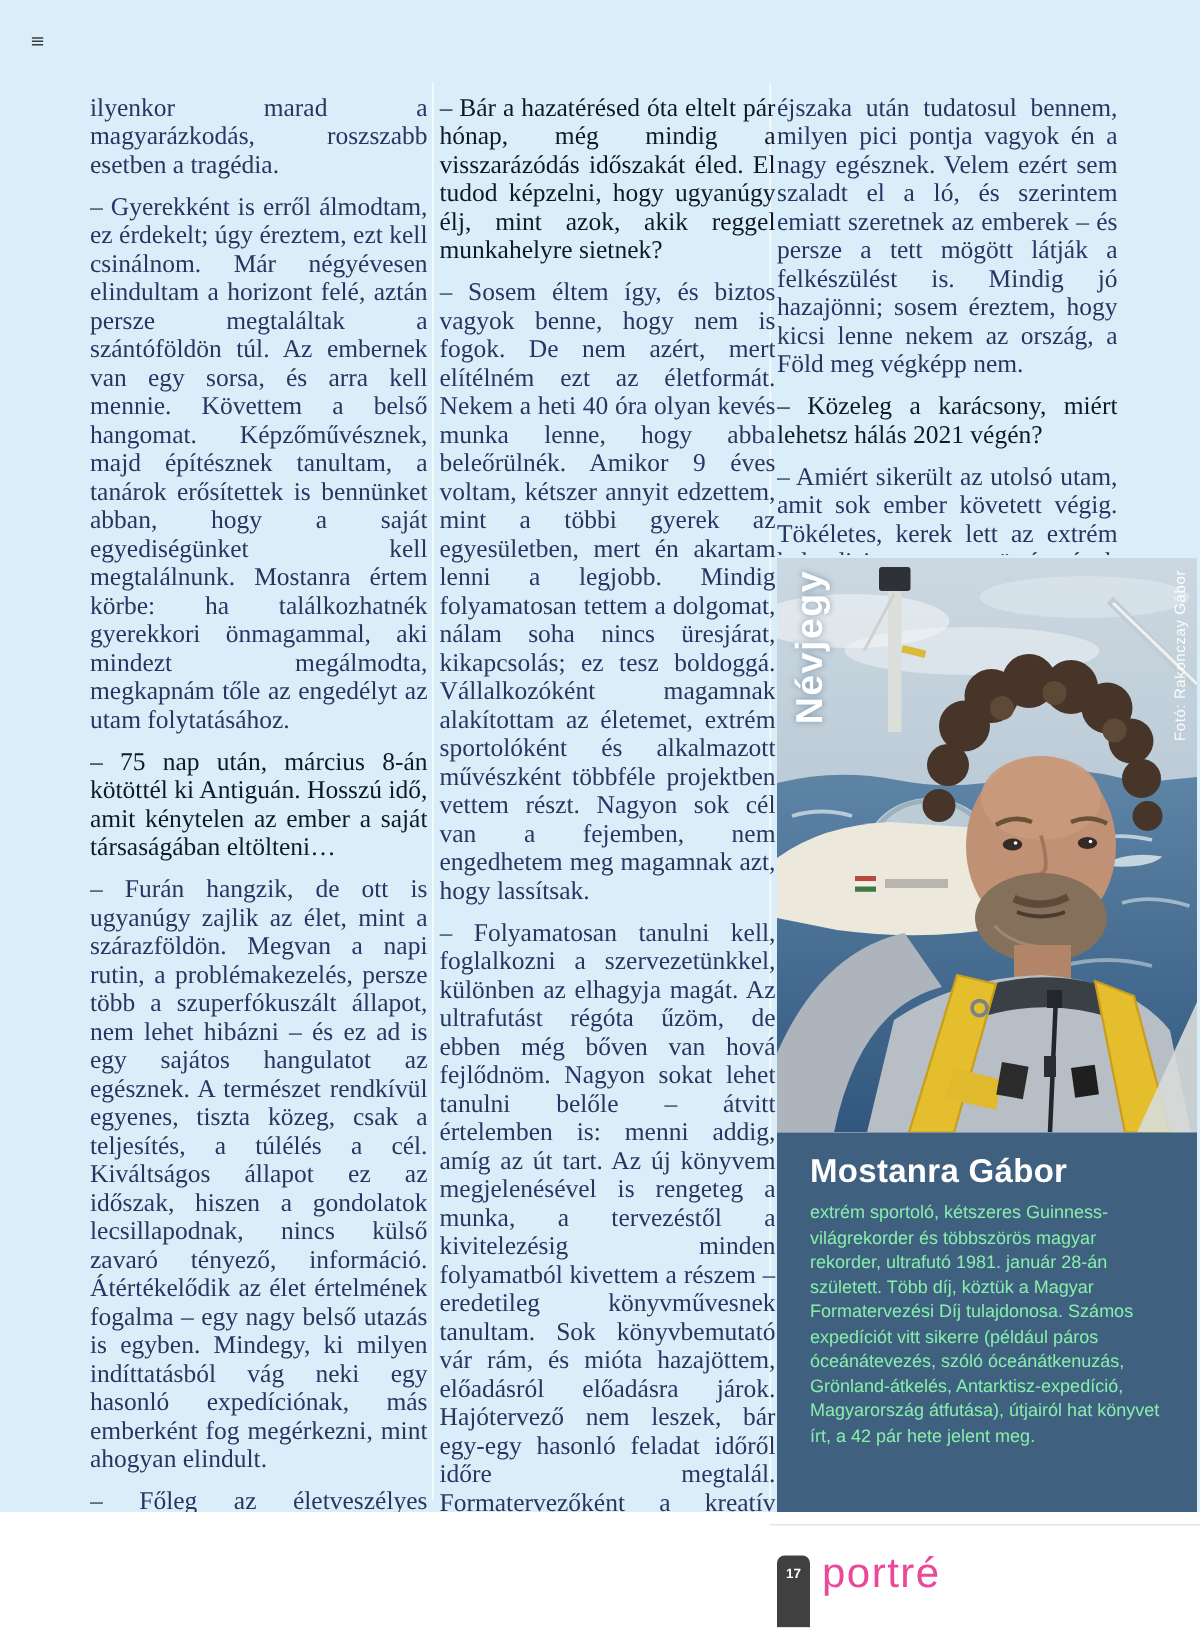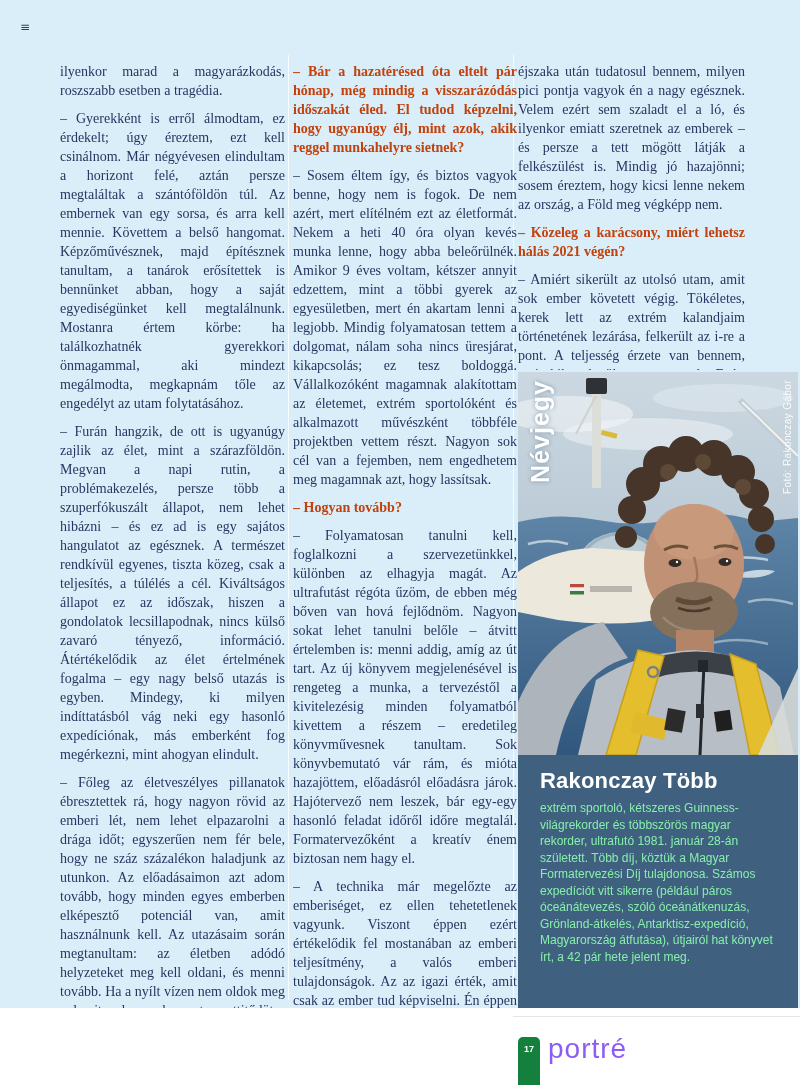--- a/index.html
+++ b/index.html
@@ -4,80 +4,80 @@
 <style>
   html,body{margin:0;padding:0;background:#ffffff;}
   .page{position:relative;width:800px;height:1085px;background:#ffffff;overflow:hidden;
         font-family:"Liberation Serif", serif;}
   .content{position:absolute;left:0;top:0;width:800px;height:1008px;background:#d9eef8;}
   .menu-icon{position:absolute;left:20px;top:20px;font-size:12px;color:#3c3c3c;
              font-family:"DejaVu Sans", sans-serif;cursor:pointer;}
   .divider{position:absolute;top:55px;height:945px;width:1px;background:rgba(255,255,255,0.8);}
   .divider.d1{left:288px;}
   .divider.d2{left:513px;}
-  .col{position:absolute;top:62px;font-size:14px;line-height:19px;color:#2a3462;
+  .col{position:absolute;top:62px;font-size:17px;line-height:19px;color:#2a3462;
        text-align:justify;overflow:hidden;height:946px;}
   .col1{left:60px;width:225px;}
   .col2{left:293px;width:224px;}
   .col3{left:518px;width:227px;height:308px;}
   .col p{margin:0 0 9px 0;}
-  .col p.question{color:#c2410c;font-weight:bold;}
+  .col p.question{color:#0f172a;font-weight:normal;}
   
   .photo{position:absolute;left:518px;top:372px;width:280px;height:383px;overflow:hidden;}
   .photo svg{display:block;}
   .vlabel{writing-mode:vertical-rl;transform:rotate(180deg);position:absolute;
           font-family:"Liberation Sans", sans-serif;}
   .nevjegy{left:8px;top:8px;color:#ffffff;font-size:25px;font-weight:bold;
            letter-spacing:1px;text-shadow:0 0 4px rgba(40,70,100,.45);}
   .photo-credit{right:5px;top:8px;color:rgba(255,255,255,0.92);font-size:10px;
                 letter-spacing:.4px;}
   
   .bio{position:absolute;left:518px;top:755px;width:280px;height:253px;background:#40607f;
        box-sizing:border-box;padding:13px 22px 0 22px;overflow:hidden;
        font-family:"Liberation Sans", sans-serif;}
   .bio-name{color:#ffffff;font-size:22px;font-weight:bold;margin:0 0 6px 0;letter-spacing:.2px;}
   .bio-text{color:#86efac;font-size:12px;line-height:16.5px;margin:0;}
   
   .footer{position:absolute;left:0;top:1008px;width:800px;height:77px;background:#ffffff;
           font-family:"Liberation Sans", sans-serif;}
   .footer-line{position:absolute;left:513px;right:0;top:8px;height:1px;background:#e3e6e9;}
-  .page-tab{position:absolute;left:518px;top:29px;width:22px;height:48px;background:#15803d;
+  .page-tab{position:absolute;left:518px;top:29px;width:22px;height:48px;background:#404040;
             border-radius:5px 5px 0 0;text-align:center;}
   .page-tab .num{display:block;margin-top:7px;color:#ffffff;font-size:9px;font-weight:bold;}
-  .section-name{position:absolute;left:548px;top:25px;font-size:28px;color:#8b5cf6;
+  .section-name{position:absolute;left:548px;top:25px;font-size:28px;color:#ec4899;
                 letter-spacing:1px;}
 </style>
 </head>
 <body>
 
 <div class="page">
   <div class="content">
 
     <div class="menu-icon">≡</div>
 
     <div class="divider d1"></div>
     <div class="divider d2"></div>
 
     <div class="col col1">
       <p>ilyenkor marad a magyarázkodás, roszszabb esetben a tragédia.</p>
       <p>– Gyerekként is erről álmodtam, ez érdekelt; úgy éreztem, ezt kell csinálnom. Már négyévesen elindultam a horizont felé, aztán persze megtaláltak a szántóföldön túl. Az embernek van egy sorsa, és arra kell mennie. Követtem a belső hangomat. Képzőművésznek, majd építésznek tanultam, a tanárok erősítettek is bennünket abban, hogy a saját egyediségünket kell megtalálnunk. Mostanra értem körbe: ha találkozhatnék gyerekkori önmagammal, aki mindezt megálmodta, megkapnám tőle az engedélyt az utam folytatásához.</p>
+      <p class="question">– 75 nap után, március 8-án kötöttél ki Antiguán. Hosszú idő, amit kénytelen az ember a saját társaságában eltölteni…</p>
       <p>– Furán hangzik, de ott is ugyanúgy zajlik az élet, mint a szárazföldön. Megvan a napi rutin, a problémakezelés, persze több a szuperfókuszált állapot, nem lehet hibázni – és ez ad is egy sajátos hangulatot az egésznek. A természet rendkívül egyenes, tiszta közeg, csak a teljesítés, a túlélés a cél. Kiváltságos állapot ez az időszak, hiszen a gondolatok lecsillapodnak, nincs külső zavaró tényező, információ. Átértékelődik az élet értelmének fogalma – egy nagy belső utazás is egyben. Mindegy, ki milyen indíttatásból vág neki egy hasonló expedíciónak, más emberként fog megérkezni, mint ahogyan elindult.</p>
       <p>– Főleg az életveszélyes pillanatok ébresztettek rá, hogy nagyon rövid az emberi lét, nem lehet elpazarolni a drága időt; egyszerűen nem fér bele, hogy ne száz százalékon haladjunk az utunkon. Az előadásaimon azt adom tovább, hogy minden egyes emberben elképesztő potenciál van, amit használnunk kell. Az utazásaim során megtanultam: az életben adódó helyzeteket meg kell oldani, és menni tovább. Ha a nyílt vízen nem oldok meg valamit, odaveszek – ezt az attitűdöt a szárazföldön sem tudom letenni.</p>
     </div>
 
     <div class="col col2">
       <p class="question">– Bár a hazatérésed óta eltelt pár hónap, még mindig a visszarázódás időszakát éled. El tudod képzelni, hogy ugyanúgy élj, mint azok, akik reggel munkahelyre sietnek?</p>
       <p>– Sosem éltem így, és biztos vagyok benne, hogy nem is fogok. De nem azért, mert elítélném ezt az életformát. Nekem a heti 40 óra olyan kevés munka lenne, hogy abba beleőrülnék. Amikor 9 éves voltam, kétszer annyit edzettem, mint a többi gyerek az egyesületben, mert én akartam lenni a legjobb. Mindig folyamatosan tettem a dolgomat, nálam soha nincs üresjárat, kikapcsolás; ez tesz boldoggá. Vállalkozóként magamnak alakítottam az életemet, extrém sportolóként és alkalmazott művészként többféle projektben vettem részt. Nagyon sok cél van a fejemben, nem engedhetem meg magamnak azt, hogy lassítsak.</p>
-      <p class="question">– Hogyan tovább?</p>
       <p>– Folyamatosan tanulni kell, foglalkozni a szervezetünkkel, különben az elhagyja magát. Az ultrafutást régóta űzöm, de ebben még bőven van hová fejlődnöm. Nagyon sokat lehet tanulni belőle – átvitt értelemben is: menni addig, amíg az út tart. Az új könyvem megjelenésével is rengeteg a munka, a tervezéstől a kivitelezésig minden folyamatból kivettem a részem – eredetileg könyvművesnek tanultam. Sok könyvbemutató vár rám, és mióta hazajöttem, előadásról előadásra járok. Hajótervező nem leszek, bár egy-egy hasonló feladat időről időre megtalál. Formatervezőként a kreatív énem biztosan nem hagy el.</p>
       <p>– A technika már megelőzte az emberiséget, ez ellen tehetetlenek vagyunk. Viszont éppen ezért értékelődik fel mostanában az emberi teljesítmény, a valós emberi tulajdonságok. Az az igazi érték, amit csak az ember tud képviselni. Én éppen ebben az időszakban csinálom a gondolatalapú, emberi teljesítményre koncentráló projektjeimet, amelyekben kevés a technika – erre nagy szüksége van most a világnak. Az én útjaim nem a nagyközönség előtt lebonyolított produkciók: valamennyit a természetben viszem véghez, ahol az első viharos</p>
     </div>
 
     <div class="col col3">
-      <p>éjszaka után tudatosul bennem, milyen pici pontja vagyok én a nagy egésznek. Velem ezért sem szaladt el a ló, és ilyenkor emiatt szeretnek az emberek – és persze a tett mögött látják a felkészülést is. Mindig jó hazajönni; sosem éreztem, hogy kicsi lenne nekem az ország, a Föld meg végképp nem.</p>
+      <p>éjszaka után tudatosul bennem, milyen pici pontja vagyok én a nagy egésznek. Velem ezért sem szaladt el a ló, és szerintem emiatt szeretnek az emberek – és persze a tett mögött látják a felkészülést is. Mindig jó hazajönni; sosem éreztem, hogy kicsi lenne nekem az ország, a Föld meg végképp nem.</p>
       <p class="question">– Közeleg a karácsony, miért lehetsz hálás 2021 végén?</p>
       <p>– Amiért sikerült az utolsó utam, amit sok ember követett végig. Tökéletes, kerek lett az extrém kalandjaim történetének lezárása, felkerült az i-re a pont. A teljesség érzete van bennem, ami hihetetlenül megnyugtató. Ezért nagyon hálás vagyok.</p>
     </div>
 
     <div class="photo">
       <svg width="280" height="383" viewBox="0 0 280 383" preserveAspectRatio="none">
         <defs>
           <linearGradient id="sky" x1="0" y1="0" x2="0" y2="1">
             <stop offset="0" stop-color="#ccd8e1"></stop>
               <stop offset="1" stop-color="#a3b8c8"></stop>
@@ -155,21 +155,21 @@
         <rect x="150" y="336" width="18" height="22" fill="#2b2b2b" transform="rotate(10 150 336)"></rect>
         <rect x="196" y="340" width="16" height="20" fill="#1f1f1f" transform="rotate(-8 196 340)"></rect>
         <circle cx="135" cy="300" r="5" stroke="#7b8187" stroke-width="2.5" fill="none"></circle>
         <path d="M280,296 L240,383 L280,383 Z" fill="#d7dcd8" opacity=".9"></path>
       </svg>
       <div class="vlabel nevjegy">Névjegy</div>
       <div class="vlabel photo-credit">Fotó: Rakonczay Gábor</div>
     </div>
 
     <div class="bio">
-      <p class="bio-name">Rakonczay Több</p>
+      <p class="bio-name">Mostanra Gábor</p>
       <p class="bio-text">extrém sportoló, kétszeres Guinness-világrekorder és többszörös magyar rekorder, ultrafutó 1981. január 28-án született. Több díj, köztük a Magyar Formatervezési Díj tulajdonosa. Számos expedíciót vitt sikerre (például páros óceánátevezés, szóló óceánátkenuzás, Grönland-átkelés, Antarktisz-expedíció, Magyarország átfutása), útjairól hat könyvet írt, a 42 pár hete jelent meg.</p>
     </div>
 
   </div>
 
   <div class="footer">
     <div class="footer-line"></div>
     <div class="page-tab">
       <span class="num">17</span>
     </div>

